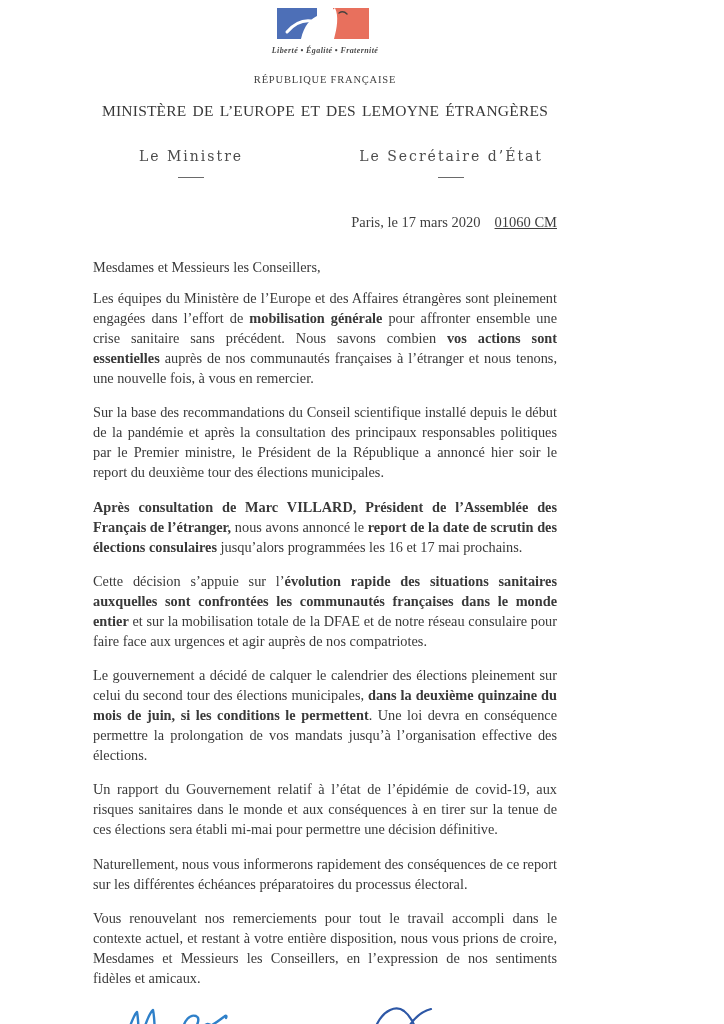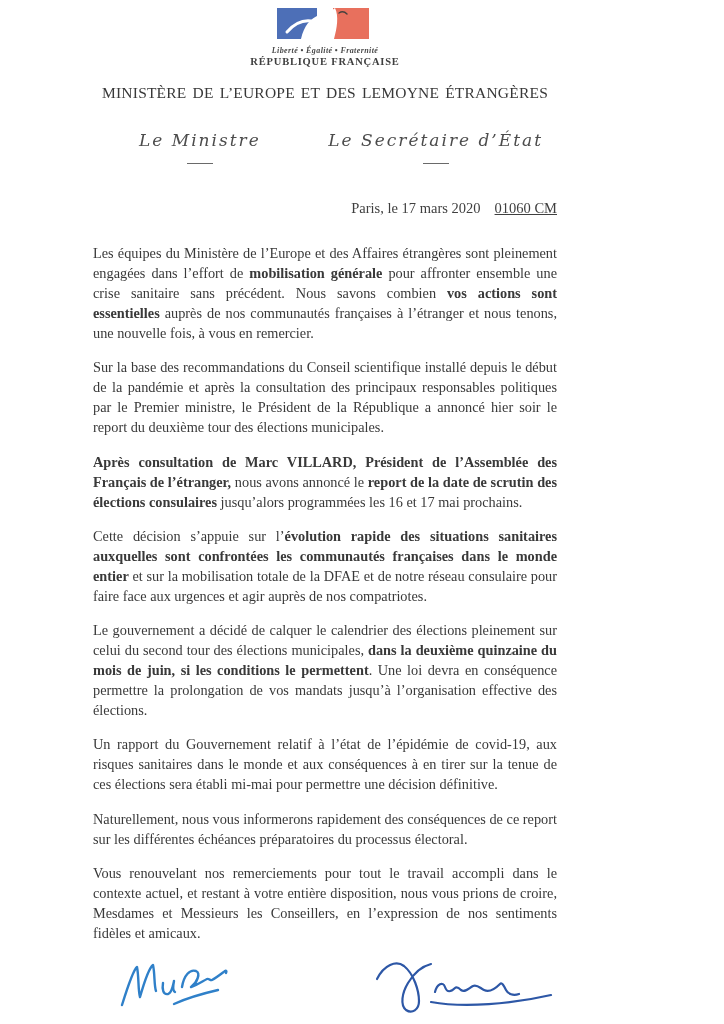--- a/index.html
+++ b/index.html
@@ -18,38 +18,38 @@
   }
 
   
   .letterhead { text-align: center; }
   .logo-flag { display: inline-block; }
   .motto {
     font-size: 8px; font-style: italic; font-weight: bold;
     letter-spacing: 0.4px; margin-top: 1px; color: #4a4a4a;
   }
   .republic {
-    font-size: 10.5px; font-weight: bold;
-    letter-spacing: 0.8px; margin-top: 1px; color: #3f3f3f;
+    font-size: 10.5px; font-weight: normal;
+    letter-spacing: 0.8px; margin-top: 19px; color: #3f3f3f;
   }
   .ministry {
     font-size: 15.5px; letter-spacing: 0.2px;
     margin-top: 17px; color: #383838;
     word-spacing: 2px;
   }
 
   
   .titles-row {
     display: flex; justify-content: space-between;
     margin-top: 28px; padding: 0 14px 0 46px;
   }
   .title-block { text-align: center; }
   .script-title {
     font-family: "DejaVu Serif", serif;
-    font-style: italic; font-size: 17px;
+    font-size: 14px;
     letter-spacing: 2px; color: #4c4c4c;
   }
   .title-dash {
     width: 26px; border-top: 1.4px solid #6a6a6a;
     margin: 13px auto 0;
   }
 
   
   .dateline {
     text-align: right; margin-top: 36px;
@@ -104,20 +104,21 @@
       <div class="script-title">Le Secrétaire d’État</div>
       <div class="title-dash"></div>
     </div>
   </div>
 
   <div class="dateline">
     <span>Paris, le 17 mars 2020</span><span class="ref">01060 CM</span>
   </div>
 
   <div class="letter-body">
+    <div class="salutation">Mesdames et Messieurs les Conseillers,</div>
     <p class="para"><span>Les équipes du Ministère de l’Europe et des Affaires étrangères sont pleinement engagées dans l’effort de </span><span class="b">mobilisation générale</span><span> pour affronter ensemble une crise sanitaire sans précédent. Nous savons combien </span><span class="b">vos actions sont essentielles</span><span> auprès de nos communautés françaises à l’étranger et nous tenons, une nouvelle fois, à vous en remercier.</span></p>
     <p class="para"><span>Sur la base des recommandations du Conseil scientifique installé depuis le début de la pandémie et après la consultation des principaux responsables politiques par le Premier ministre, le Président de la République a annoncé hier soir le report du deuxième tour des élections municipales.</span></p>
     <p class="para"><span class="b">Après consultation de Marc VILLARD, Président de l’Assemblée des Français de l’étranger,</span><span> nous avons annoncé le </span><span class="b">report de la date de scrutin des élections consulaires</span><span> jusqu’alors programmées les 16 et 17 mai prochains.</span></p>
     <p class="para"><span>Cette décision s’appuie sur l’</span><span class="b">évolution rapide des situations sanitaires auxquelles sont confrontées les communautés françaises dans le monde entier</span><span> et sur la mobilisation totale de la DFAE et de notre réseau consulaire pour faire face aux urgences et agir auprès de nos compatriotes.</span></p>
     <p class="para"><span>Le gouvernement a décidé de calquer le calendrier des élections pleinement sur celui du second tour des élections municipales, </span><span class="b">dans la deuxième quinzaine du mois de juin, si les conditions le permettent</span><span>. Une loi devra en conséquence permettre la prolongation de vos mandats jusqu’à l’organisation effective des élections.</span></p>
     <p class="para"><span>Un rapport du Gouvernement relatif à l’état de l’épidémie de covid-19, aux risques sanitaires dans le monde et aux conséquences à en tirer sur la tenue de ces élections sera établi mi-mai pour permettre une décision définitive.</span></p>
     <p class="para"><span>Naturellement, nous vous informerons rapidement des conséquences de ce report sur les différentes échéances préparatoires du processus électoral.</span></p>
     <p class="para"><span>Vous renouvelant nos remerciements pour tout le travail accompli dans le contexte actuel, et restant à votre entière disposition, nous vous prions de croire, Mesdames et Messieurs les Conseillers, en l’expression de nos sentiments fidèles et amicaux.</span></p>
   </div>
 

